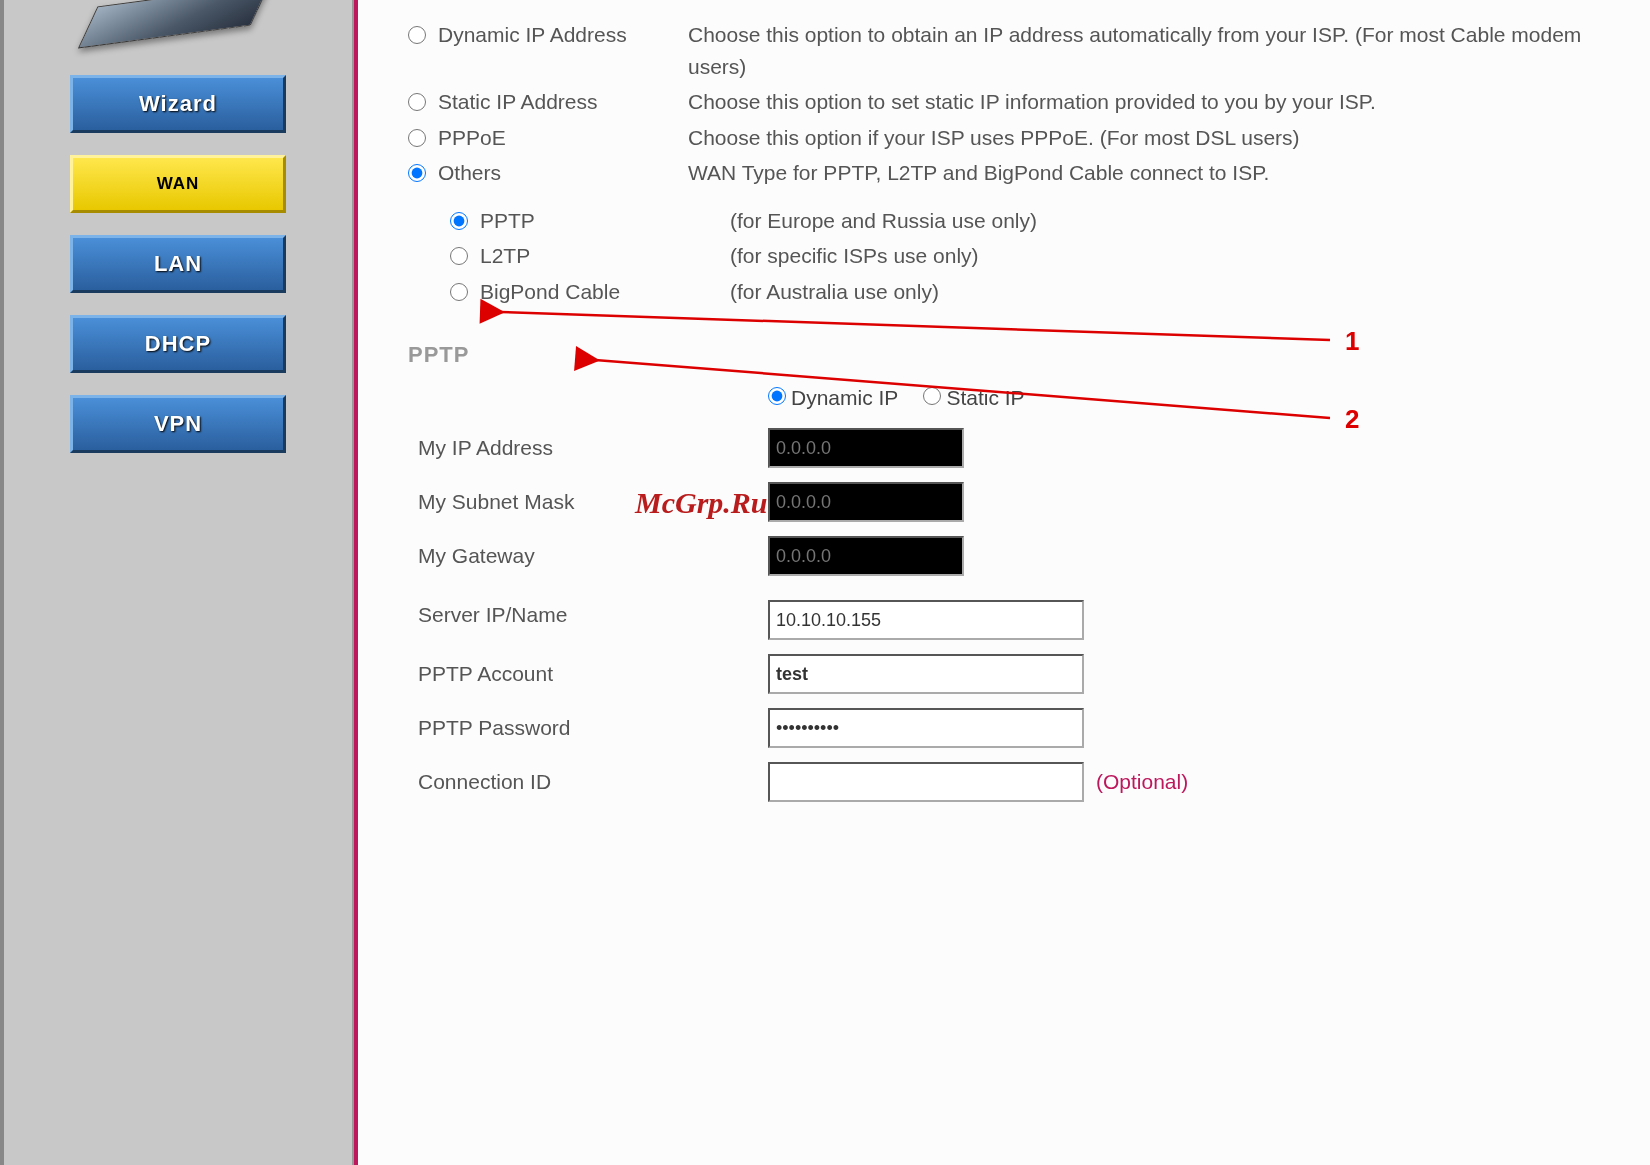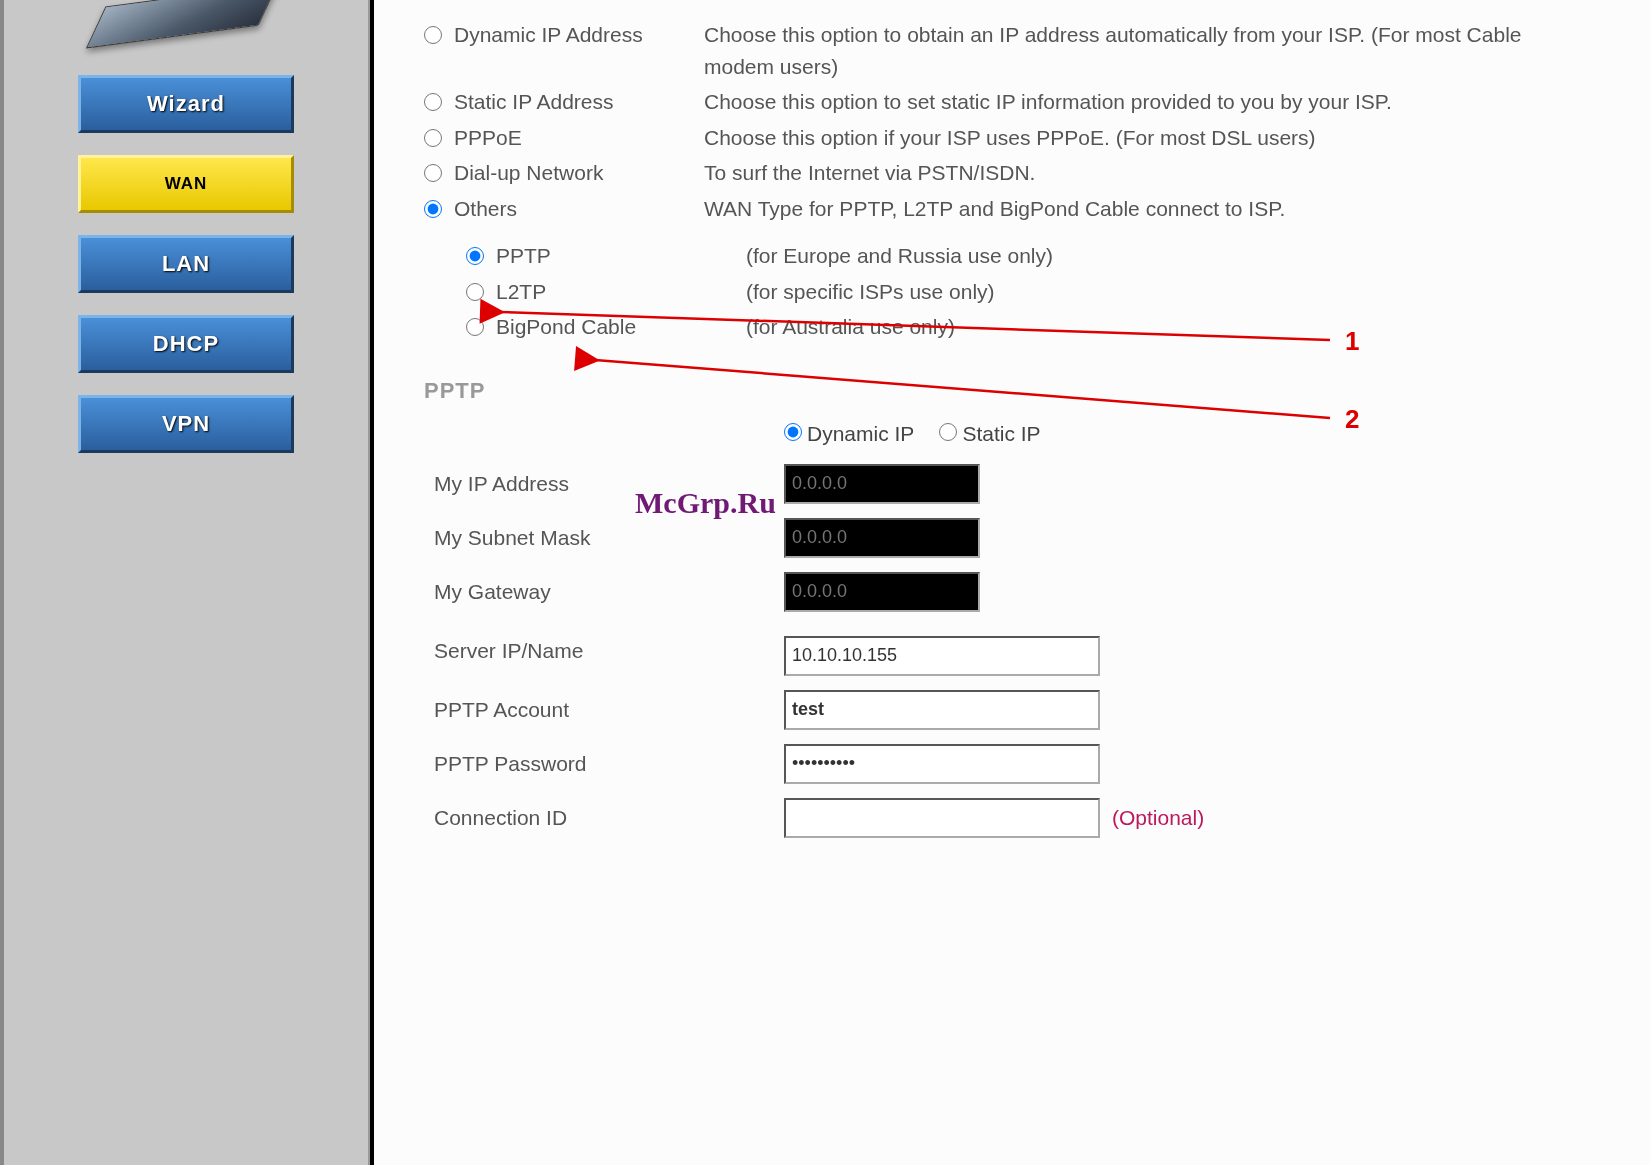--- a/index.html
+++ b/index.html
@@ -14,21 +14,21 @@
       overflow: hidden;
       position: relative;
     }
     .container {
       display: flex;
       height: 100%;
     }
     .sidebar {
       width: 300px;
       background: #c8c8c8;
-      padding: 0 32px;
+      padding: 0 24px;
       border-left: 4px solid #888;
       border-right: 2px solid #999;
       position: relative;
     }
     .router-img {
       width: 180px;
       height: 45px;
       margin: 0 auto 30px;
       position: relative;
     }
@@ -69,21 +69,21 @@
       text-shadow: none;
       border-top: 3px solid #fff29a;
       border-left: 3px solid #fff29a;
       border-right: 3px solid #a88c00;
       border-bottom: 3px solid #a88c00;
     }
     .main {
       flex: 1;
       background: #fcfcfc;
       padding: 15px 56px 20px 50px;
-      border-left: 4px solid #000000;
+      border-left: 4px solid #be185d;
       overflow: hidden;
     }
     .radio-row {
       display: flex;
       align-items: flex-start;
       margin: 4px 0;
     }
     .radio-col-left {
       width: 280px;
       display: flex;
@@ -149,22 +149,23 @@
     .ip-mode-row label { margin-right: 20px; font-size: 21px; color: #444;}
     .optional {
       margin-left: 12px;
       color: #be185d;
       font-size: 21px;
     }
     .watermark {
       position: absolute;
       top: 486px;
       left: 635px;
-      color: #701a75;
+      color: #b91c1c;
       font-size: 30px;
+      font-style: italic;
       font-weight: bold;
       font-family: Georgia, serif;
       pointer-events: none;
     }
     .annotations {
       position: absolute;
       top: 0;
       left: 0;
       width: 1650px;
       height: 1165px;
@@ -205,27 +206,20 @@
     </div>
 
     <div class="radio-row">
       <div class="radio-col-left">
         <input type="radio" name="wantype" style="">
         <span class="radio-label">PPPoE</span>
       </div>
       <div class="radio-desc">Choose this option if your ISP uses PPPoE. (For most DSL users)</div>
     </div>
 
-    <div class="radio-row">
-      <div class="radio-col-left">
-        <input type="radio" name="wantype" style="">
-        <span class="radio-label">Dial-up Network</span>
-      </div>
-      <div class="radio-desc">To surf the Internet via PSTN/ISDN.</div>
-    </div>
 
     <div class="radio-row">
       <div class="radio-col-left">
         <input type="radio" name="wantype" checked="" style="">
         <span class="radio-label">Others</span>
       </div>
       <div class="radio-desc">WAN Type for PPTP, L2TP and BigPond Cable connect to ISP.</div>
     </div>
 
     <div class="radio-row" style="margin-top:16px;">

